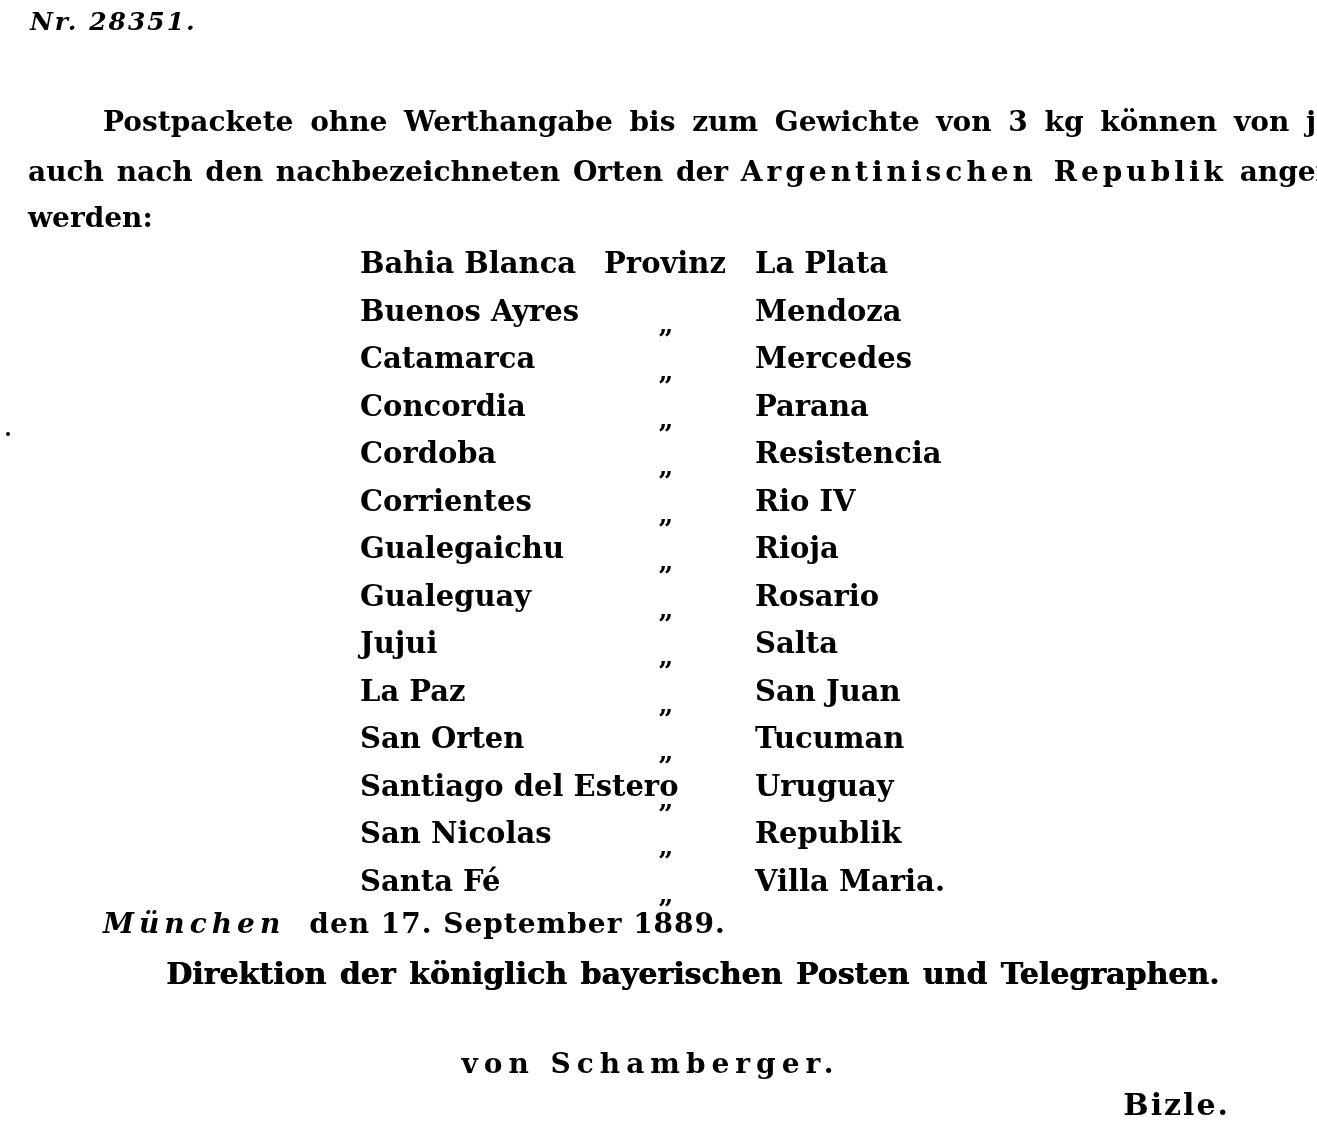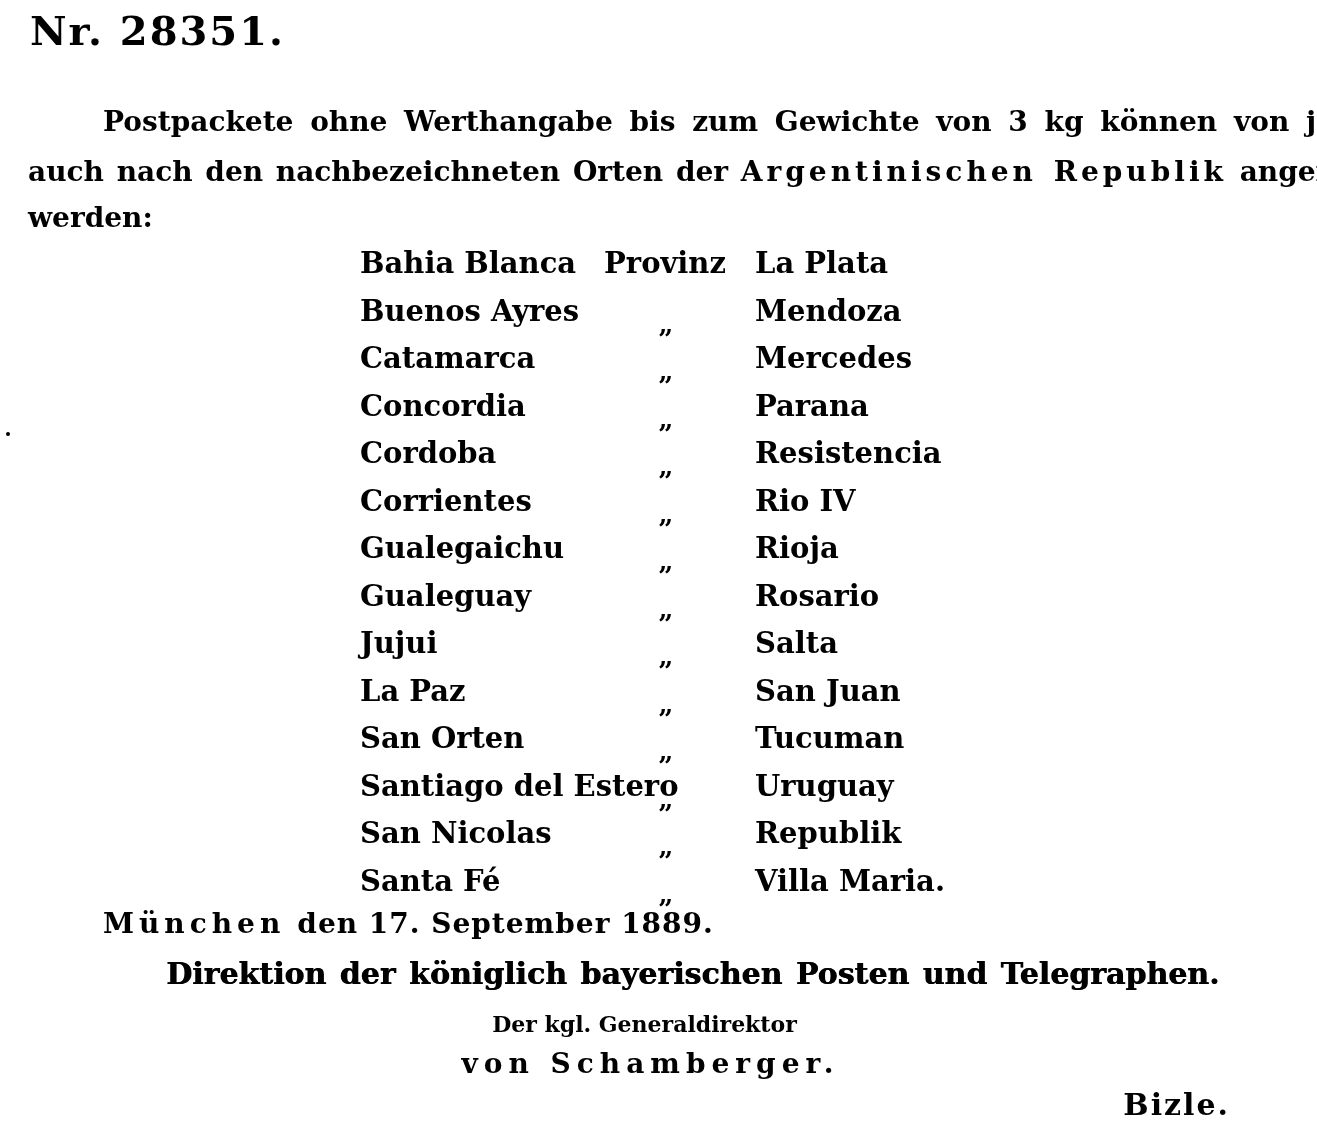--- a/index.html
+++ b/index.html
@@ -14,22 +14,23 @@
     background: #ffffff;
     color: #000000;
     font-family: "DejaVu Serif", "Liberation Serif", serif;
     font-weight: 700;
     overflow: hidden;
   }
   .abs { position: absolute; white-space: nowrap; line-height: 1.15; }
 
   .doc-number {
     left: 30px; top: 8px;
-    font-size: 40px;
+    font-size: 25px;
     letter-spacing: 2px;
+    font-style: italic;
   }
   .subject {
     left: 0; right: 0; top: 56px;
     text-align: center;
     font-size: 24px;
     white-space: nowrap;
   }
   .body-line { font-size: 28px; }
   .body-line.l1 { left: 103px; top: 106px; word-spacing: 7px; }
   .body-line.l2 { left: 28px;  top: 156px; word-spacing: 3px; }
@@ -45,21 +46,21 @@
   .cell { position: absolute; white-space: nowrap; top: 0; }
   .cell.left  { left: 8px; }
   .cell.mid   { left: 238px; width: 150px; text-align: center; }
   .cell.right { left: 403px; }
   .cell.ditto { top: 15px; font-size: 26px; letter-spacing: -2px; }
 
   .dateline {
     left: 103px; top: 908px;
     font-size: 28px;
   }
-  .dateline .city { letter-spacing: 5px; margin-right: 12px; }
+  .dateline .city { letter-spacing: 5px; margin-right: 24px; font-style: italic; }
   .dateline .rest { letter-spacing: 1px; }
 
   .authority {
     left: 158px; top: 957px;
     font-size: 30px;
     word-spacing: 3px;
     text-shadow: 0.7px 0 0 #000;
     margin-left: 8px;
   }
   .gendirector {
@@ -170,21 +171,20 @@
         <span class="cell left">Santa Fé</span>
         <span class="cell mid ditto">„</span>
         <span class="cell right">Villa Maria.</span>
       </div>
     </div>
 
   <div class="abs dateline"><span class="city">München</span><span class="rest">den 17. September 1889.</span></div>
 
   <div class="abs authority">Direktion der königlich bayerischen Posten und Telegraphen.</div>
 
-  <div class="abs gendirector">Der kgl. Generaldirektor</div>
 
   <div class="abs signature">von Schamberger.</div>
 
   <div class="abs countersig">Bizle.</div>
 
   <div class="speck"></div>
 
 </div>
 
 </body></html>

